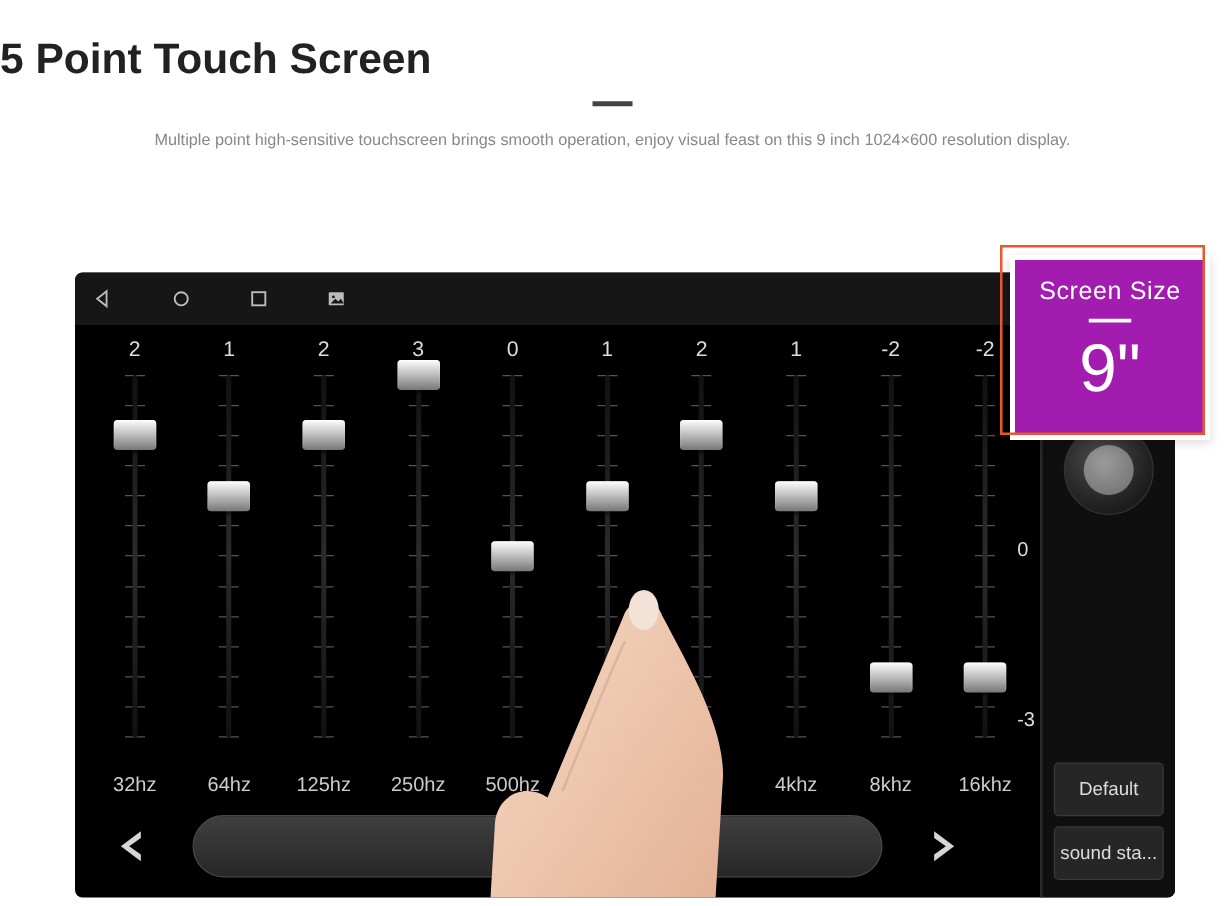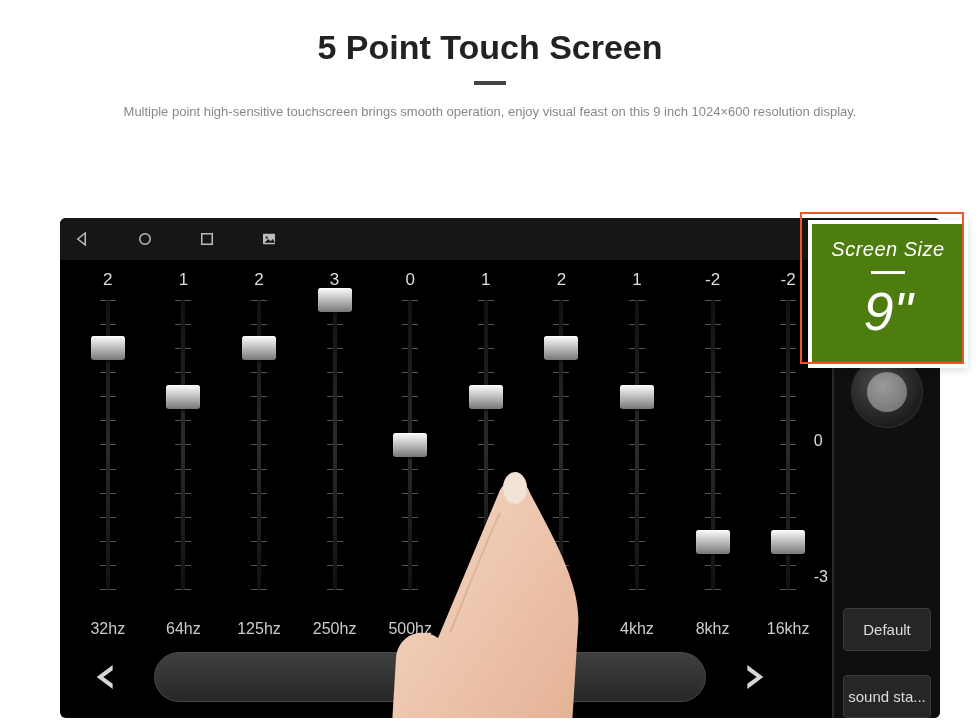--- a/index.html
+++ b/index.html
@@ -5,21 +5,21 @@
   * { margin: 0; padding: 0; box-sizing: border-box; }
   body {
     width: 980px;
     height: 725px;
     background: #fff;
     font-family: -apple-system, BlinkMacSystemFont, "Segoe UI", Arial, sans-serif;
     overflow: hidden;
     position: relative;
   }
   .page-title {
-    text-align: center;
+    text-align: left;
     font-size: 34px;
     font-weight: 700;
     color: #222;
     margin-top: 28px;
   }
   .title-underline {
     width: 32px;
     height: 4px;
     background: #444;
     margin: 14px auto 0 auto;
@@ -133,21 +133,21 @@
     font-size: 16px;
   }
   .sidebar {
     width: 108px;
     background: #0f0f0f;
     border-left: 2px solid #292929;
     display: flex;
     flex-direction: column;
     align-items: center;
     padding-top: 38px;
-    gap: 24px;
+    gap: 8px;
   }
   .toggle {
     width: 70px;
     height: 34px;
     border-radius: 17px;
     background: #2e2e2e;
     position: relative;
     border: 1px solid #444;
   }
   .toggle .thumb {
@@ -212,30 +212,29 @@
     color: #e6e6e6;
     font-size: 22px;
     display: flex;
     align-items: center;
     justify-content: center;
   }
   
   .size-badge {
     position: absolute;
     right: 12px;
-    top: 220px;
+    top: 204px;
     width: 160px;
     height: 148px;
-    background: #4d7c0f;
+    background: #a21caf;
     color: #fff;
     text-align: center;
     padding-top: 14px;
     border: 4px solid #fff;
     box-shadow: 0 2px 8px rgba(0,0,0,.15);
-    font-style: italic;
   }
   .size-badge::before {
     content:"";
     position:absolute;
     top:-12px; left:-12px;
     width:160px; height:148px;
     border:2px solid #eb572c;
     pointer-events:none;
   }
   .size-badge .label { font-size: 20px; font-weight: 300; letter-spacing: .5px;}
@@ -557,21 +556,21 @@
     <div class="sidebar">
       <div class="toggle">
         <div class="thumb"></div>
         <div class="ring"></div>
       </div>
       <div class="round-btn">
         <div class="inner"></div>
       </div>
       <div style="flex:1"></div>
       <div class="side-btn">Default</div>
-      <div class="side-btn" style="">sound sta...</div>
+      <div class="side-btn" style="margin-bottom:14px">sound sta...</div>
     </div>
   </div>
 
   <svg class="finger" viewBox="0 0 260 300">
     <defs>
       <linearGradient id="skin" x1="0" y1="0" x2="1" y2="1">
         <stop offset="0" stop-color="#f6d9c5"></stop>
         <stop offset="1" stop-color="#e3af92"></stop>
       </linearGradient>
     </defs>

